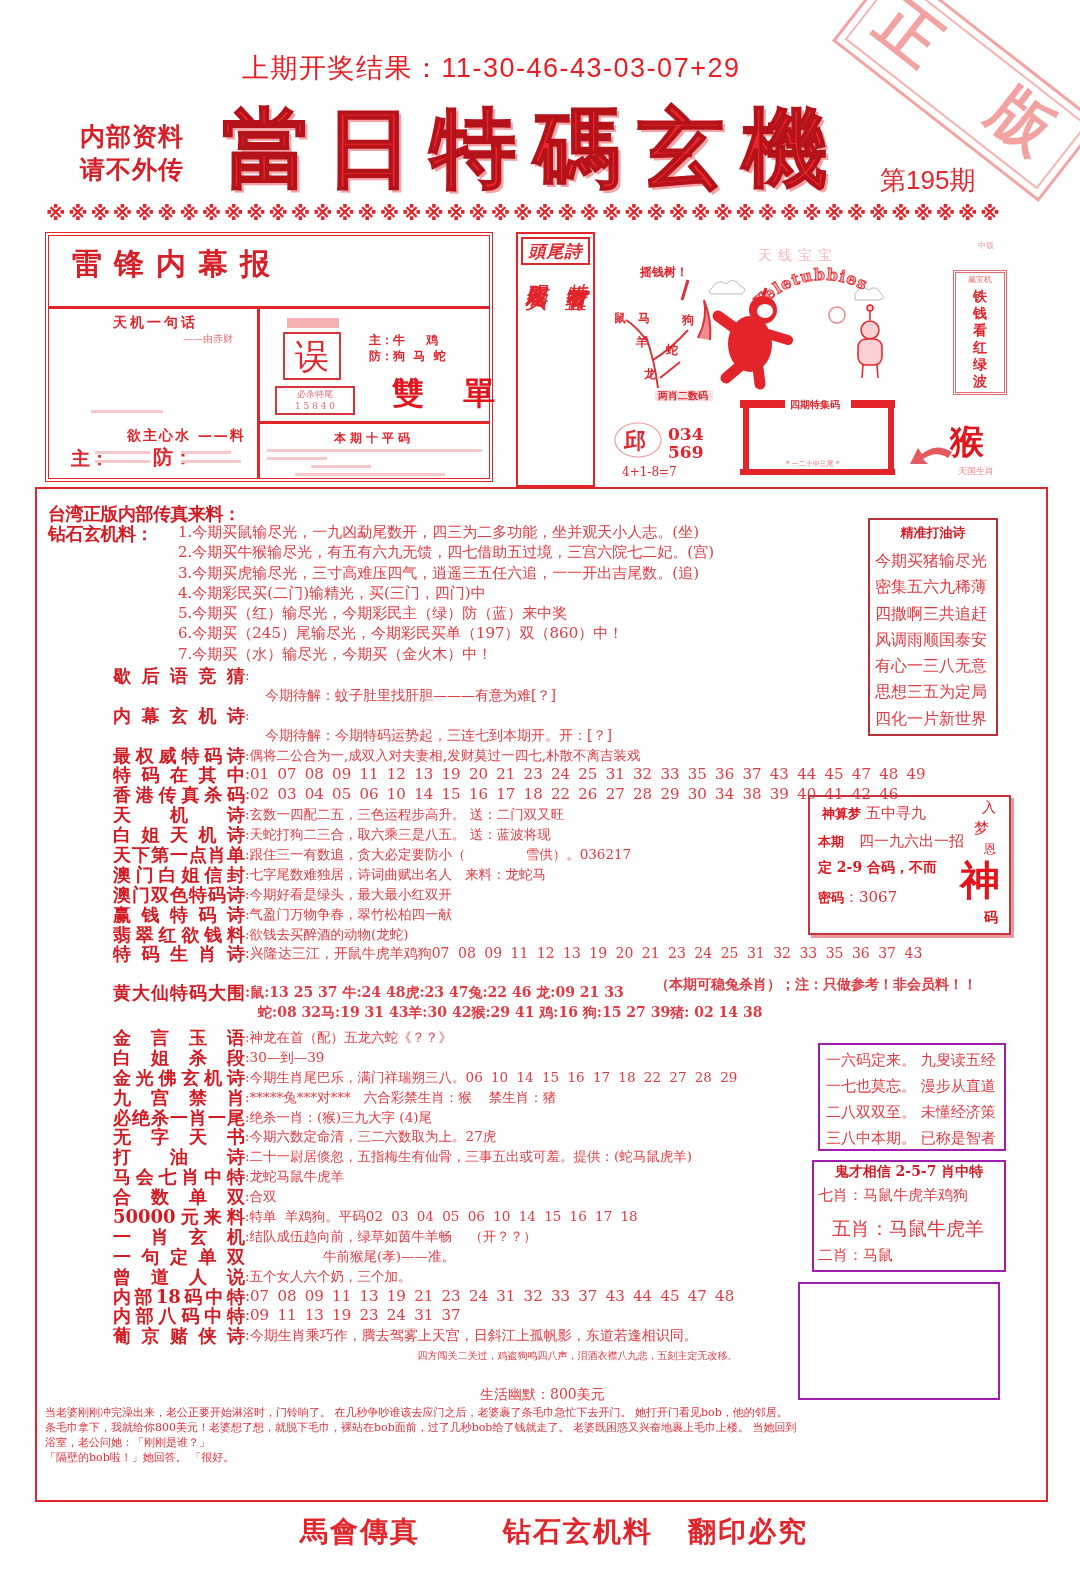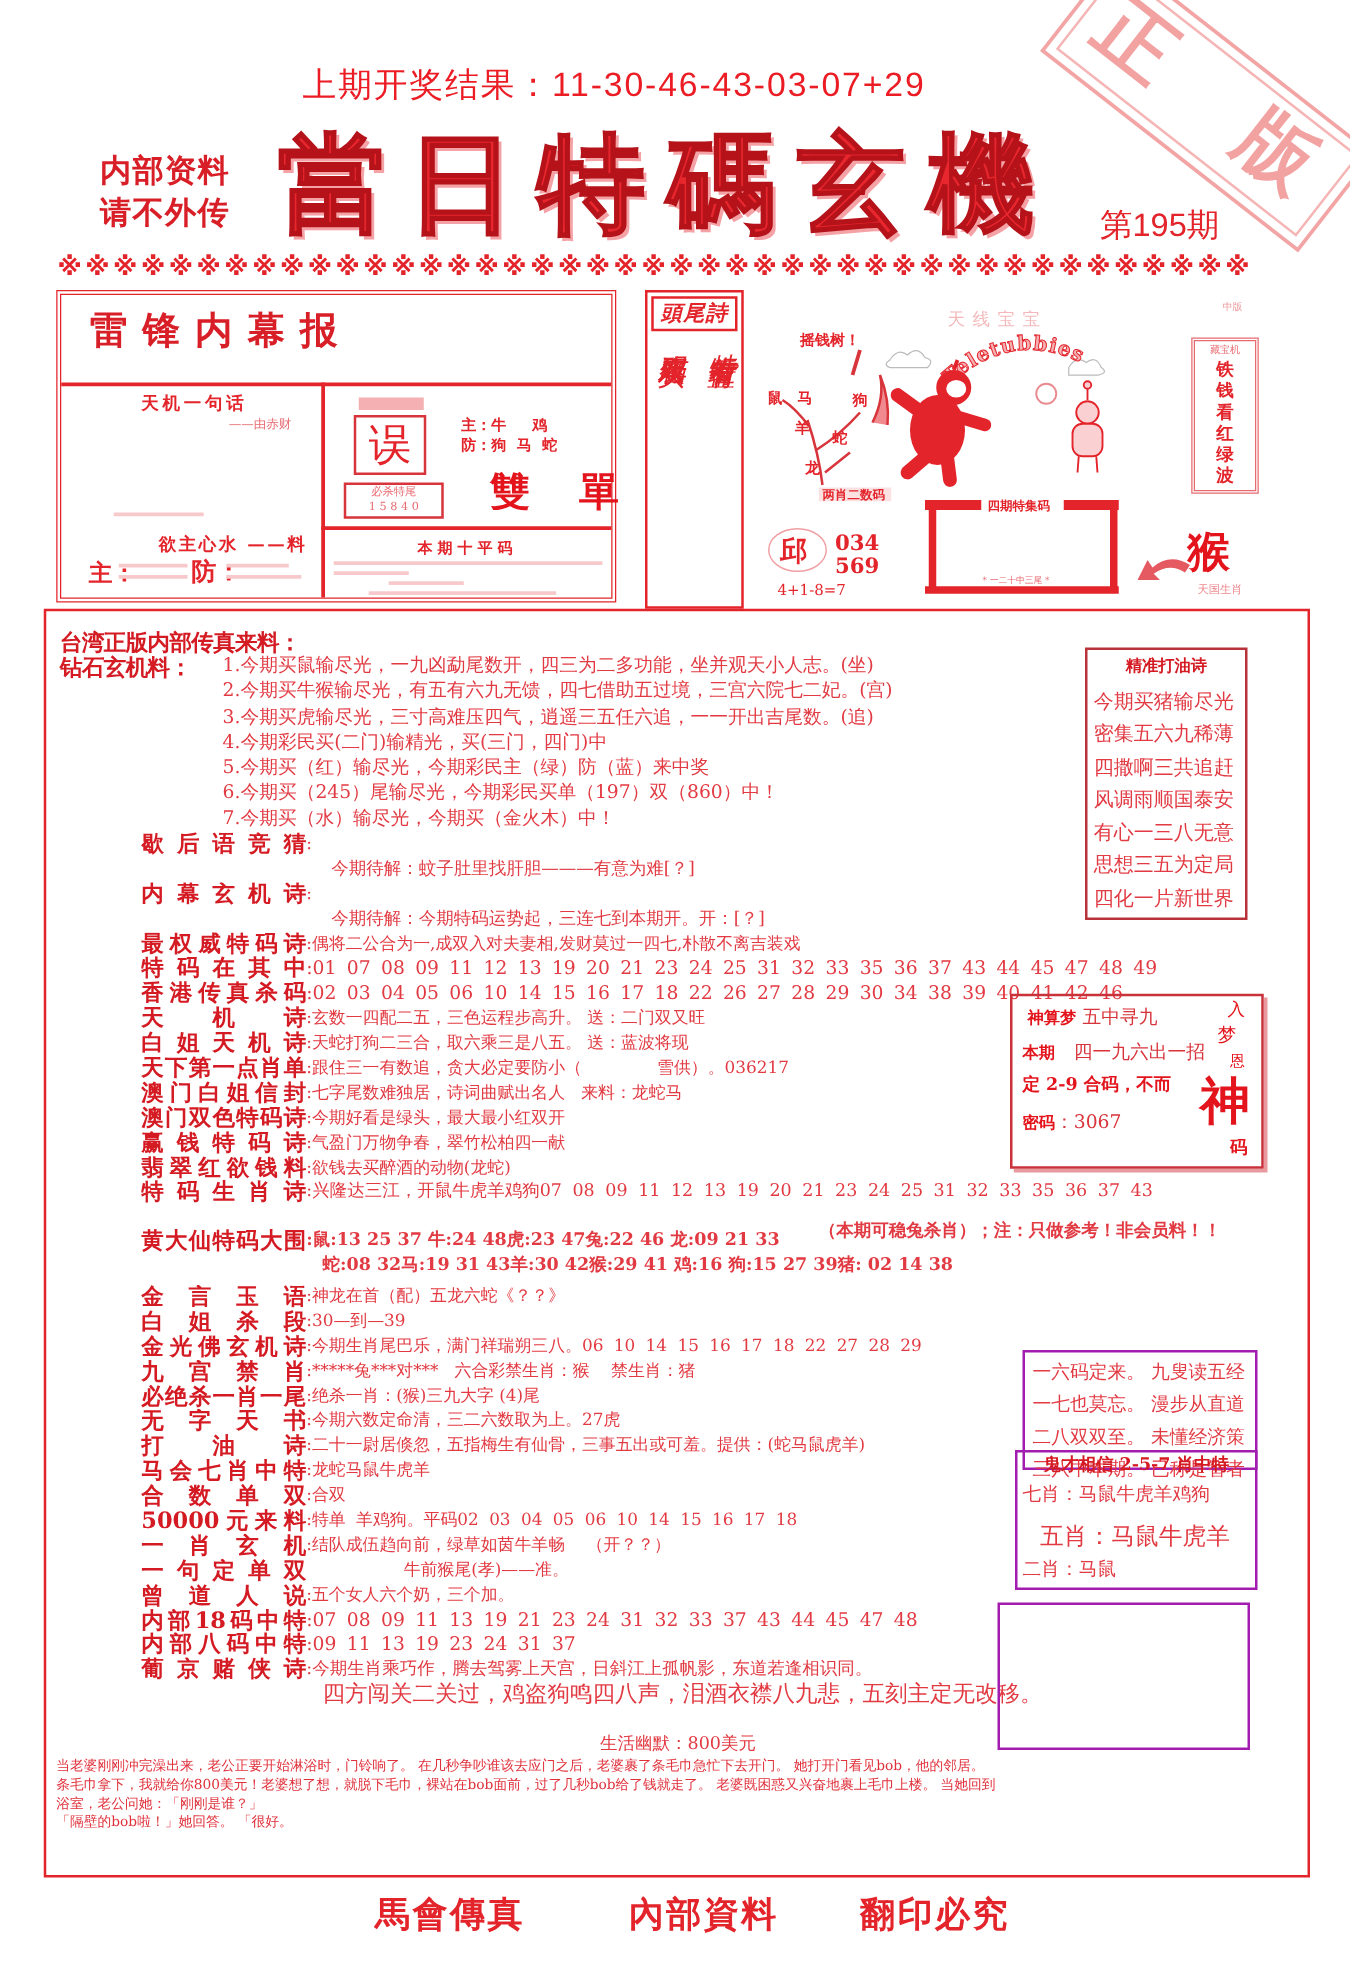--- a/index.html
+++ b/index.html
@@ -234,21 +234,21 @@
   <div class="row"><span class="lbl">打油诗</span><span class="val">:二十一尉居倏忽，五指梅生有仙骨，三事五出或可羞。提供：(蛇马鼠虎羊)</span></div>
   <div class="row"><span class="lbl">马会七肖中特</span><span class="val">:龙蛇马鼠牛虎羊</span></div>
   <div class="row"><span class="lbl">合数单双</span><span class="val">:合双</span></div>
   <div class="row"><span class="lbl">50000元来料</span><span class="val" style="word-spacing:4px;">:特单 羊鸡狗。平码02 03 04 05 06 10 14 15 16 17 18</span></div>
   <div class="row"><span class="lbl">一肖玄机</span><span class="val" style="white-space:pre;">:结队成伍趋向前，绿草如茵牛羊畅    （开？？）</span></div>
   <div class="row"><span class="lbl">一句定单双</span><span class="val" style="padding-left:78px;">牛前猴尾(孝)——准。</span></div>
   <div class="row"><span class="lbl">曾道人说</span><span class="val">:五个女人六个奶，三个加。</span></div>
   <div class="row"><span class="lbl">内部18码中特</span><span class="val num">:07 08 09 11 13 19 21 23 24 31 32 33 37 43 44 45 47 48</span></div>
   <div class="row"><span class="lbl">内部八码中特</span><span class="val num">:09 11 13 19 23 24 31 37</span></div>
   <div class="row"><span class="lbl">葡京赌侠诗</span><span class="val" style="font-size:14px;">:今期生肖乘巧作，腾去驾雾上天宫，日斜江上孤帆影，东道若逢相识同。</span></div>
-  <div class="row" style="padding-left:145px;font-size:18px;color:#e23a42;">四方闯关二关过，鸡盗狗鸣四八声，泪酒衣襟八九悲，五刻主定无改移。</div>
+  <div class="row" style="padding-left:145px;font-size:10px;color:#e23a42;text-align:right;">四方闯关二关过，鸡盗狗鸣四八声，泪酒衣襟八九悲，五刻主定无改移。</div>
 </div>
 
 <div class="abs" style="left:480px;top:1386px;font-size:14px;color:#e23a42;white-space:nowrap;">生活幽默：800美元</div>
 <div class="abs humor">
   <div>当老婆刚刚冲完澡出来，老公正要开始淋浴时，门铃响了。 在几秒争吵谁该去应门之后，老婆裹了条毛巾急忙下去开门。 她打开门看见bob，他的邻居。</div>
   <div>条毛巾拿下，我就给你800美元！老婆想了想，就脱下毛巾，裸站在bob面前，过了几秒bob给了钱就走了。 老婆既困惑又兴奋地裹上毛巾上楼。 当她回到</div>
   <div>浴室，老公问她：「刚刚是谁？」</div>
   <div>「隔壁的bob啦！」她回答。 「很好。</div>
 </div>
 
@@ -270,33 +270,33 @@
   <div style="position:absolute;left:8px;top:34px;white-space:nowrap;"><span class="bold" style="font-size:13px;color:#e3141c;">本期</span> <span style="font-size:15px;color:#d8343b;margin-left:10px;">四一九六出一招</span></div>
   <div class="bold" style="position:absolute;left:8px;top:62px;font-size:14px;color:#e3141c;white-space:nowrap;">定 2-9 合码，不而</div>
   <div style="position:absolute;left:8px;top:90px;white-space:nowrap;"><span class="bold" style="font-size:13px;color:#e3141c;">密码</span><span style="font-size:15px;color:#d8343b;">：3067</span></div>
   <div style="position:absolute;left:172px;top:2px;font-size:14px;color:#e3141c;">入</div>
   <div style="position:absolute;left:164px;top:22px;font-size:15px;color:#e3141c;">梦</div>
   <div style="position:absolute;left:174px;top:44px;font-size:12px;color:#e3141c;">恩</div>
   <div style="position:absolute;left:150px;top:56px;font-size:40px;font-weight:bold;color:#e3141c;">神</div>
   <div style="position:absolute;left:174px;top:112px;font-size:14px;font-weight:bold;color:#e3141c;">码</div>
 </div>
 
-<div class="side" style="left:818px;top:1043px;width:188px;height:96px;margin-top:37px;">
+<div class="side" style="left:818px;top:1043px;width:188px;height:108px;">
   <div style="position:absolute;left:6px;top:2px;font-size:15px;line-height:26px;color:#e23a42;white-space:nowrap;">
     <div><span>一六码定来。</span> <span>九叟读五经</span></div>
     <div><span>一七也莫忘。</span> <span>漫步从直道</span></div>
     <div><span>二八双双至。</span> <span>未懂经济策</span></div>
     <div><span>三八中本期。</span> <span>已称是智者</span></div>
   </div>
 </div>
 
 <div class="side" style="left:812px;top:1160px;width:194px;height:112px;">
   <div class="bold" style="position:absolute;left:0;right:0;top:1px;text-align:center;font-size:14px;color:#d41a22;white-space:nowrap;">鬼才相信 2-5-7 肖中特</div>
   <div style="position:absolute;left:4px;top:24px;font-size:15px;color:#e23a42;white-space:nowrap;">七肖：马鼠牛虎羊鸡狗</div>
   <div style="position:absolute;left:18px;top:54px;font-size:19px;color:#e23a42;white-space:nowrap;">五肖：马鼠牛虎羊</div>
   <div style="position:absolute;left:4px;top:84px;font-size:15px;color:#e23a42;white-space:nowrap;">二肖：马鼠</div>
 </div>
 
 <div class="side" style="left:798px;top:1282px;width:202px;height:118px;"></div>
 
 <div class="abs footer" style="left:300px;">馬會傳真</div>
-<div class="abs footer" style="left:503px;">內部資料</div>
+<div class="abs footer" style="left:503px;">钻石玄机料</div>
 <div class="abs footer" style="left:688px;">翻印必究</div>
 
 </body></html>

